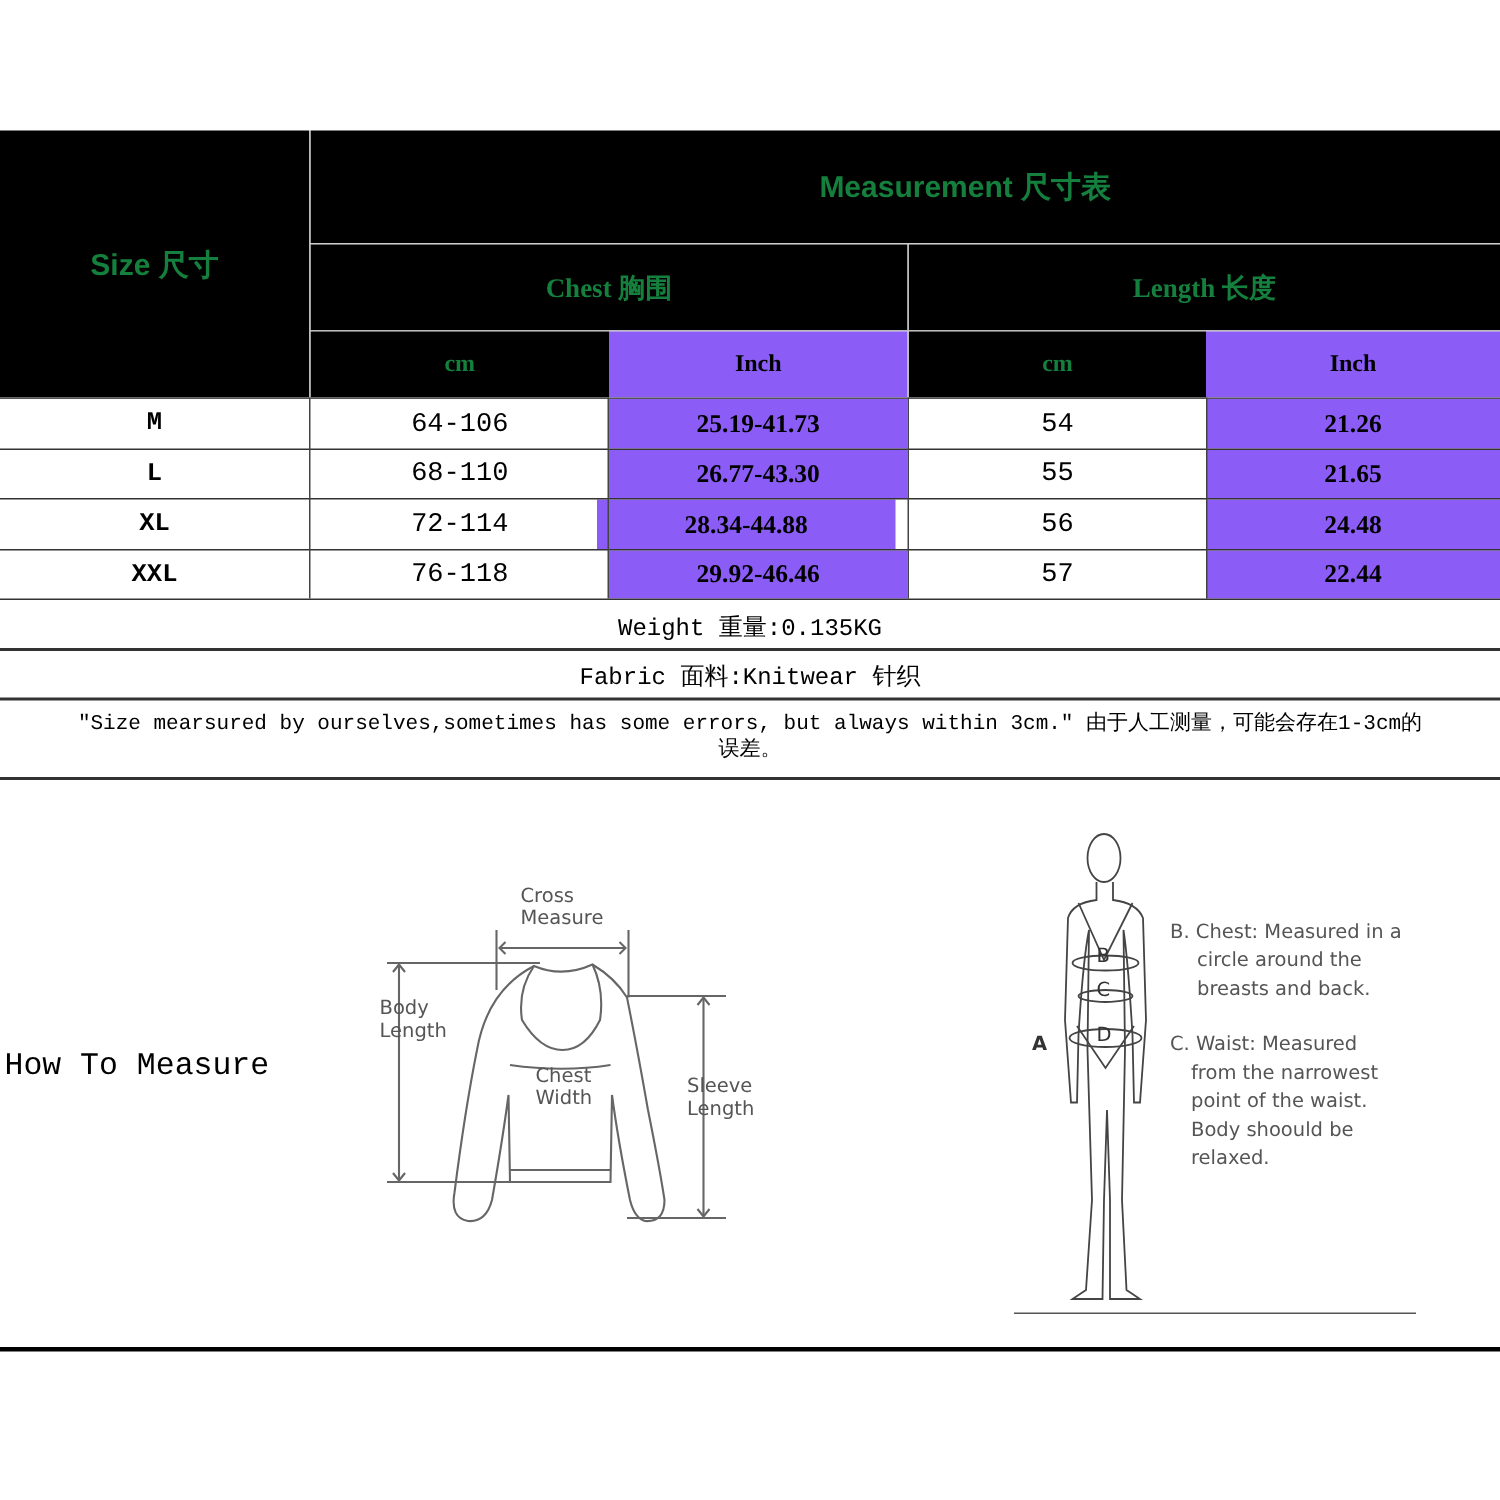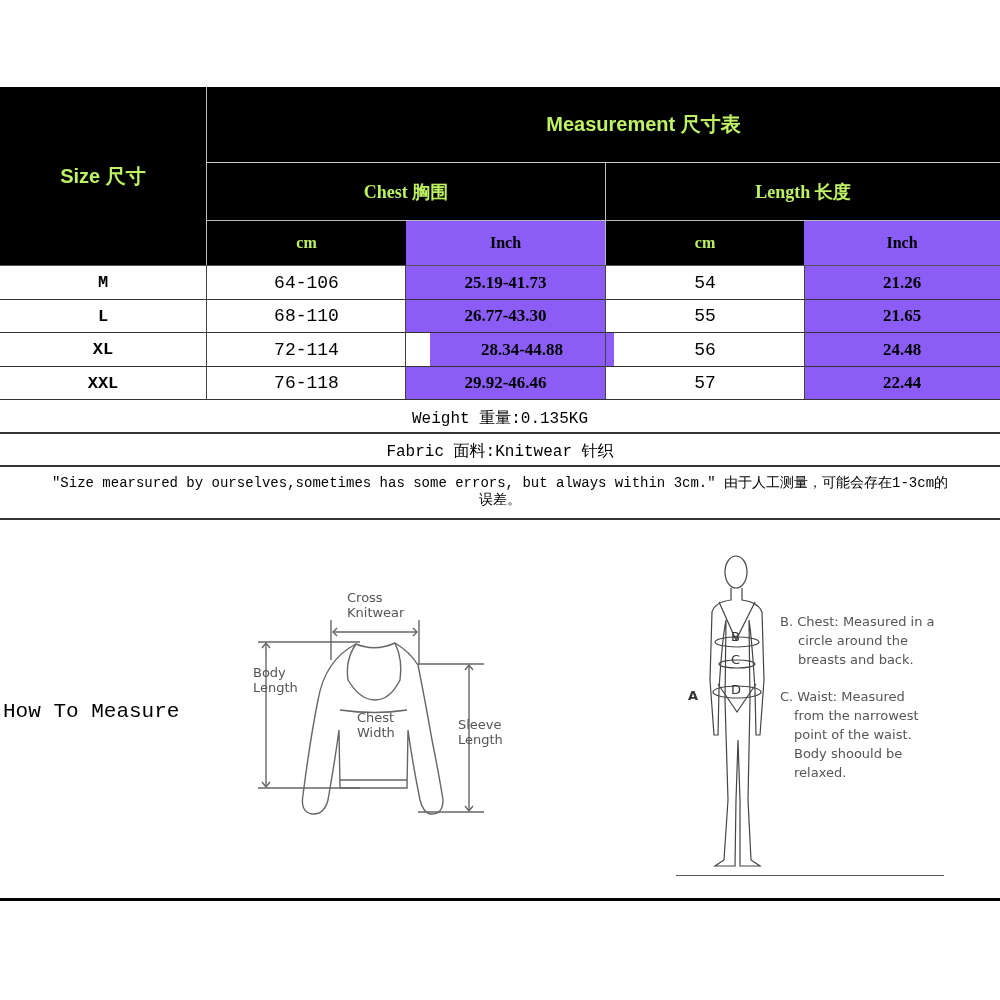--- a/index.html
+++ b/index.html
@@ -1,19 +1,19 @@
 <!DOCTYPE html>
 <html><head>
 <meta charset="utf-8">
 <style>
   html, body { margin:0; padding:0; background:#fff; }
   body { width:1000px; height:1000px; position:relative; overflow:hidden; font-family:"Liberation Serif", serif; color:#000; }
   .abs { position:absolute; }
   .cell { position:absolute; display:flex; align-items:center; justify-content:center; box-sizing:border-box; }
-  .hdr { background:#000; color:#bef264; font-weight:bold; }
+  .hdr { background:#000; color:#15803d; font-weight:bold; }
   .yel { background:#8b5cf6; }
   .sans-b { font-family:"Liberation Sans", sans-serif; font-weight:bold; }
   .serif-b { font-family:"Liberation Serif", serif; font-weight:bold; }
   .mono { font-family:"Liberation Mono", monospace; }
   .vline { position:absolute; background:#444; width:1px; }
   .hline { position:absolute; background:#333; height:1px; }
   .val { font-size:18px; }
   .yval { font-size:17px; font-weight:bold; }
   .info { position:absolute; left:0; width:1000px; text-align:center; font-family:"Liberation Mono", monospace; font-size:16px; }
   .diag-text { font-family:"DejaVu Sans", sans-serif; color:#555; font-size:13px; line-height:15px; }
@@ -91,21 +91,21 @@
       </div>
   </div>
 
   <div>
     <div class="cell mono" style="left:0;top:333px;width:206px;height:33px;font-size:17px;font-weight:bold;">
         <span>XL</span>
       </div>
     <div class="cell mono val" style="left:207px;top:333px;width:199px;height:33px;">
         <span>72-114</span>
       </div>
-    <div class="cell yel yval" style="left:430px;top:333px;width:184px;height:33px;">
+    <div class="cell yel yval" style="left:398px;top:333px;width:199px;height:33px;">
         <span>28.34-44.88</span>
       </div>
     <div class="cell mono val" style="left:606px;top:333px;width:198px;height:33px;">
         <span>56</span>
       </div>
     <div class="cell yel yval" style="left:804px;top:333px;width:196px;height:33px;">
         <span>24.48</span>
       </div>
   </div>
 
@@ -176,21 +176,21 @@
       <path d="M465 670 L469 665 L473 670 M465 806 L469 811 L473 806"></path>
 
       <path d="M356 644 Q375 652 395 643 Q410 652 418 665 Q425 700 432 740 Q440 780 443 800 Q443 815 430 814 Q423 812 420 800 Q412 760 408 730 L407 788 L340 788 L339 730 Q335 760 328 800 Q324 815 312 814 Q300 812 303 795 Q310 740 318 700 Q325 660 356 644 Z"></path>
       <path d="M356 644 Q345 660 348 680 Q360 700 375 700 Q390 700 400 680 Q403 660 395 643"></path>
       <path d="M340 710 Q375 715 407 710"></path>
       <path d="M340 780 L407 780"></path>
     </g>
   </svg>
   <div class="abs diag-text" style="left:102px;top:10px;">
     <div>Cross</div>
-    <div>Knitwear</div>
+    <div>Measure</div>
   </div>
   <div class="abs diag-text" style="left:8px;top:85px;">
     <div>Body</div>
     <div>Length</div>
   </div>
   <div class="abs diag-text" style="left:112px;top:130px;">
     <div>Chest</div>
     <div>Width</div>
   </div>
   <div class="abs diag-text" style="left:213px;top:137px;">

